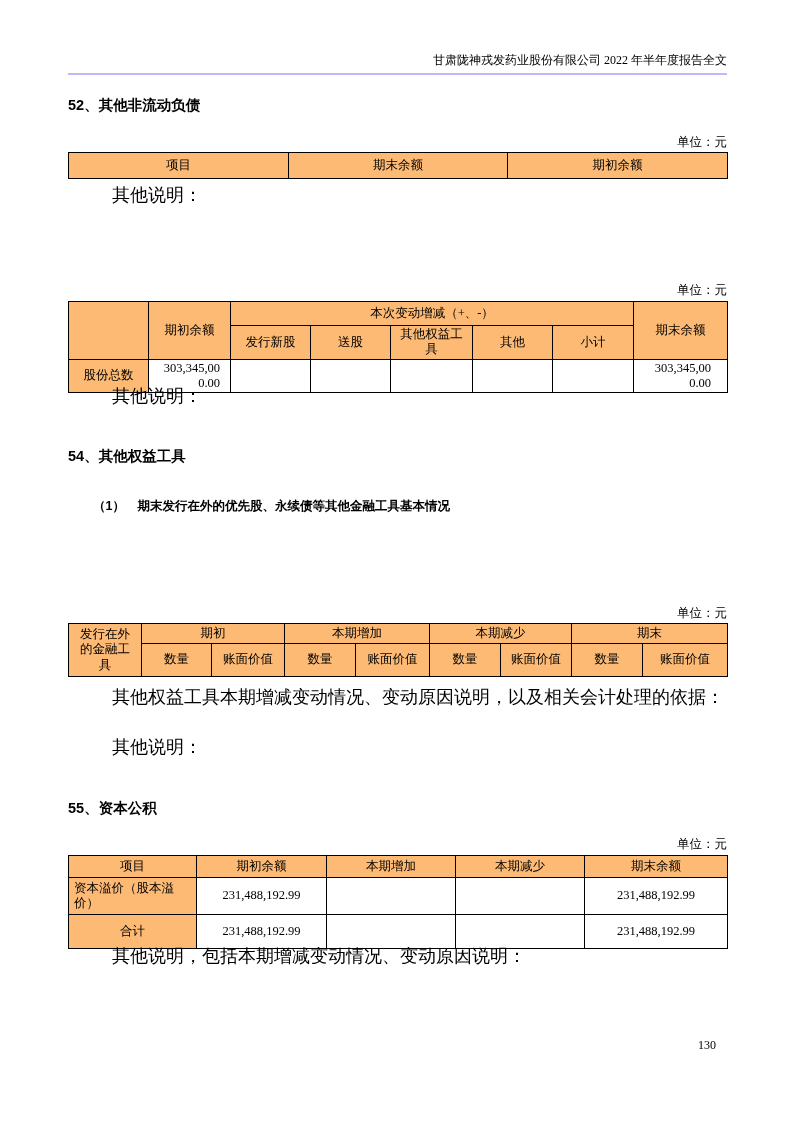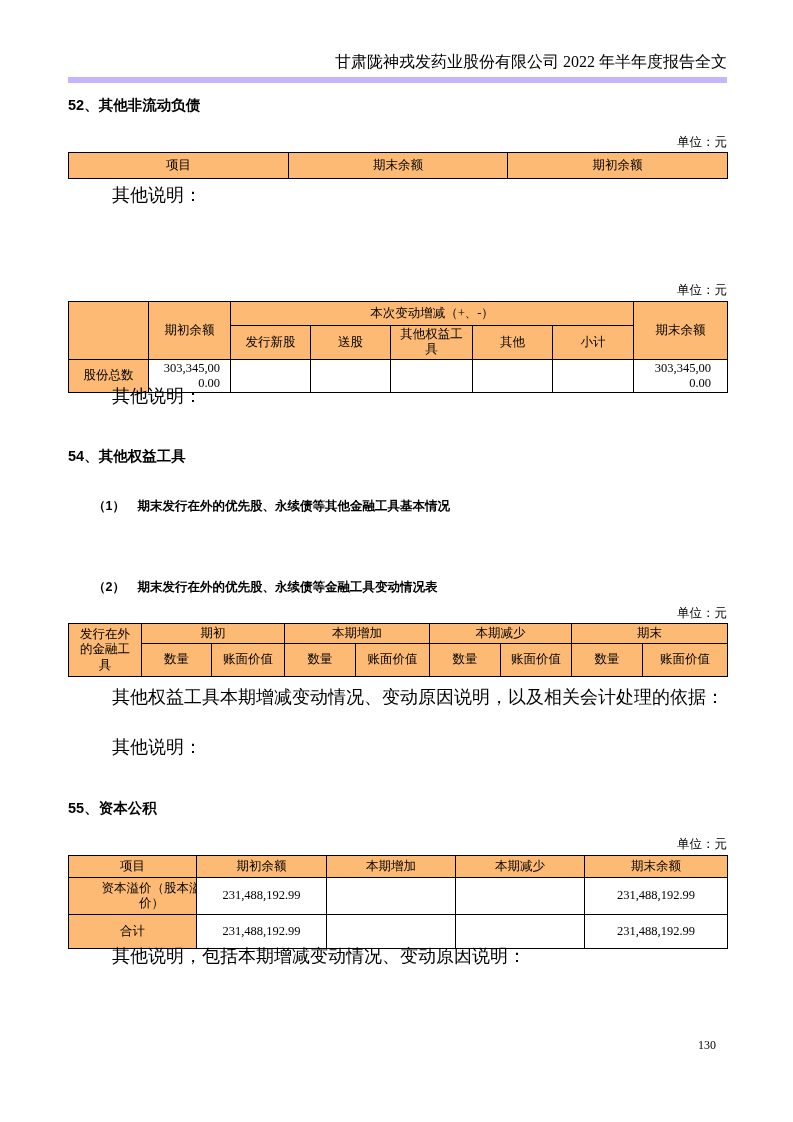--- a/index.html
+++ b/index.html
@@ -11,23 +11,23 @@
     margin: 0 auto;
     background: #ffffff;
     font-family: "Liberation Serif", "DejaVu Serif", serif;
     color: #000;
   }
   .abs { position: absolute; left: 68px; width: 659px; }
 
   .doc-header {
     top: 52px;
     text-align: right;
-    font-size: 16px;
+    font-size: 12px;
     padding-bottom: 4px;
-    border-bottom: 6px solid #c4b5fd;
+    border-bottom: 2px solid #c4b5fd;
   }
   .sec-title {
     margin: 0;
     font-family: "Liberation Sans", "DejaVu Sans", sans-serif;
     font-weight: bold;
     font-size: 14.5px;
   }
   .sub-title {
     margin: 12px;
     font-family: "Liberation Sans", "DejaVu Sans", sans-serif;
@@ -57,21 +57,21 @@
   .tl { text-align: left; }
   
   .brk {
     display: block;
     width: 61px;
     margin: 0 auto;
     text-align: right;
     word-break: break-all;
   }
   .wrap50  { display: inline-block; width: 50px;  text-align: center; }
-  .wrap101 { display: block; width: 101px; text-align: center; margin-left: 27px; }
+  .wrap101 { display: block; width: 101px; text-align: left; }
 
   .pageno { position: absolute; left: 698px; top: 1038px; font-size: 12px; }
 </style>
 </head>
 <body>
 
 <div class="page">
 
   <div class="abs doc-header">
     <span>甘肃陇神戎发药业股份有限公司 2022 年半年度报告全文</span>
@@ -134,21 +134,20 @@
       <td>
             <span class="brk">303,345,000.00</span>
           </td>
     </tr>
   </tbody>
     </table>
   <div class="abs note" style="top:385px">其他说明：</div>
 
   <h2 class="abs sec-title" style="top:447px">54、其他权益工具</h2>
   <div class="abs sub-title" style="top:486px">（1）　期末发行在外的优先股、永续债等其他金融工具基本情况</div>
-  <div class="abs sub-title" style="top:567px">（2）　期末发行在外的优先股、永续债等金融工具变动情况表</div>
   <div class="abs unit" style="top:605px">单位：元</div>
   <table class="abs tbl" style="top:623px">
     <colgroup>
       <col style="width:73px">
         <col style="width:70px">
         <col style="width:73px">
         <col style="width:71px">
       <col style="width:74px">
         <col style="width:71px">
         <col style="width:71px">

